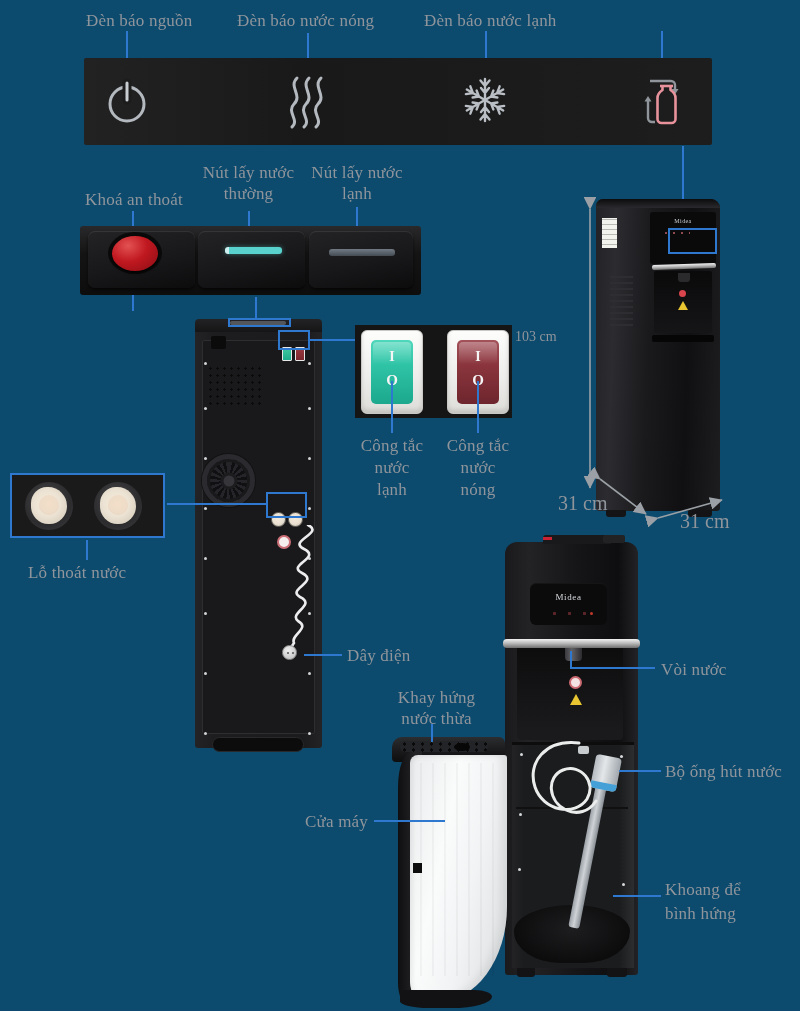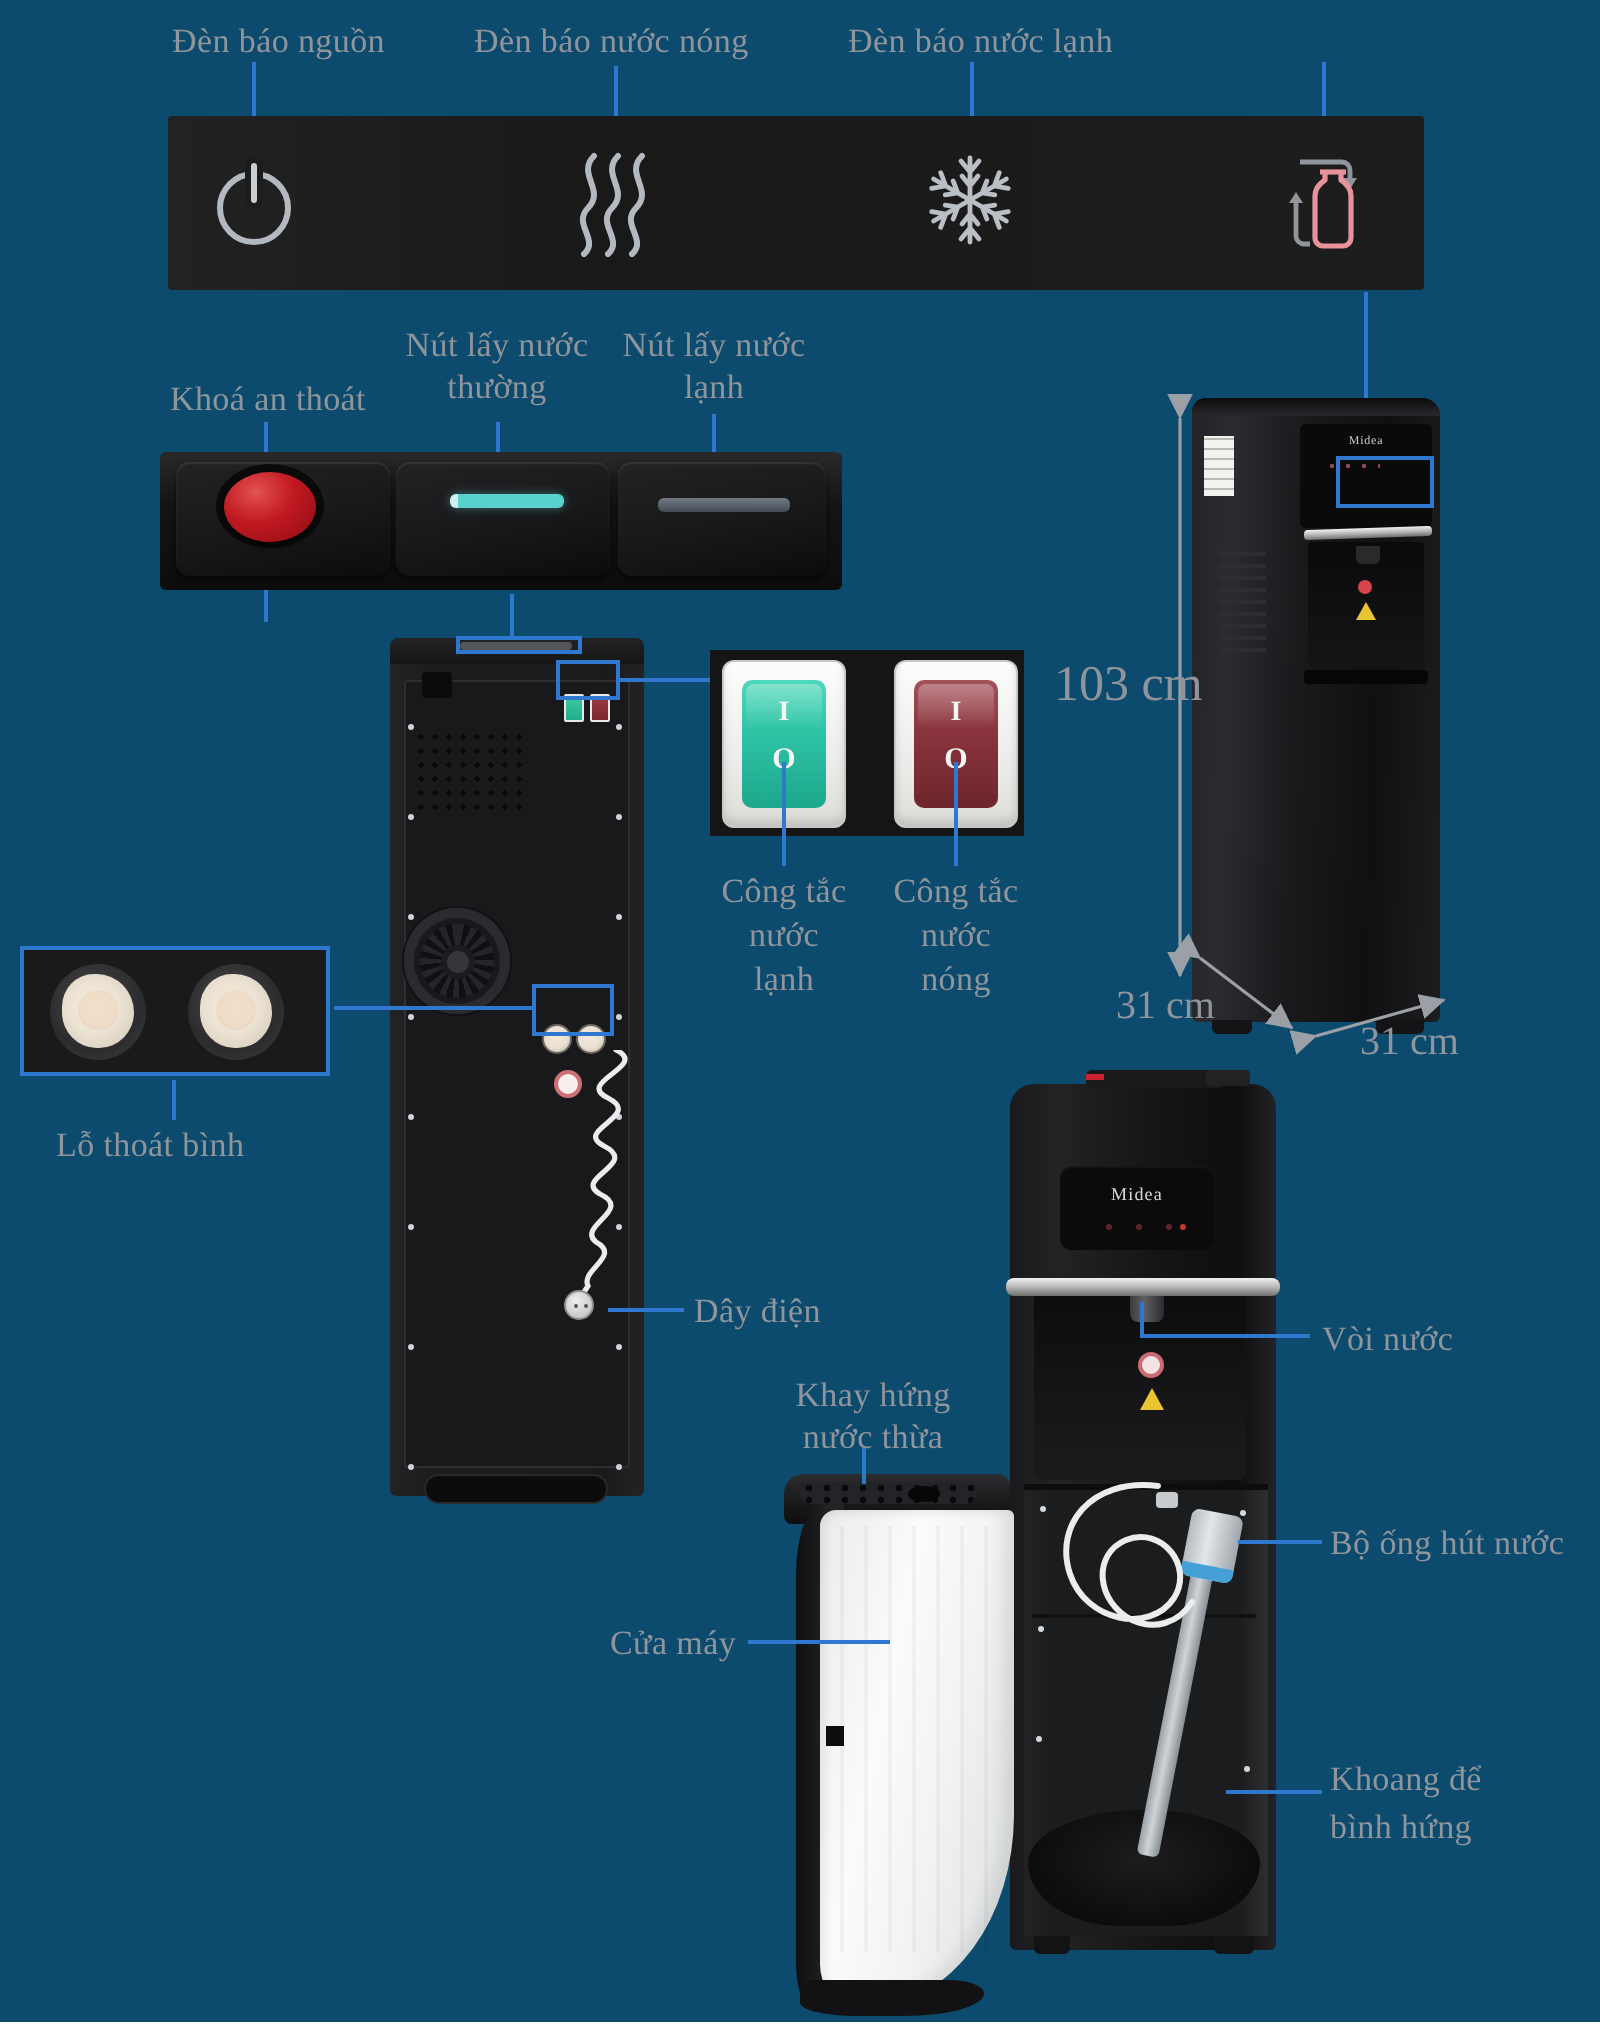--- a/index.html
+++ b/index.html
@@ -370,21 +370,21 @@
   <div class="plug">
       <i></i>
       <i></i>
     </div>
 
   <div class="drain-box">
     <div class="plug-big p1"></div>
     <div class="plug-big p2"></div>
   </div>
   <div class="ldr v" style="left:86px;top:540px;height:20px"></div>
-  <div class="lbl" style="left:28px;top:562px">Lỗ thoát bình</div>
+  <div class="lbl" style="left:28px;top:562px">Lỗ thoát nước</div>
   <div class="ldr h" style="left:304px;top:654px;width:38px"></div>
   <div class="lbl" style="left:347px;top:645px">Dây điện</div>
 
   <div class="sw-box">
     <div class="sw-frame cold">
       <div class="rocker green">
         <span class="rk-on">I</span>
         <span class="rk-off">O</span>
       </div>
     </div>
@@ -424,21 +424,21 @@
       <marker id="ah" markerWidth="9" markerHeight="8" refX="7.5" refY="4" orient="auto">
         <path d="M0,0 L8,4 L0,8 z" fill="#9aa0a5"></path>
       </marker>
     </defs>
     <g stroke="#9aa0a5" stroke-width="1.6" fill="none">
       <line x1="590" y1="209" x2="590" y2="488" marker-start="url(#ah)" marker-end="url(#ah)"></line>
       <line x1="600" y1="479" x2="646" y2="514" marker-start="url(#ah)" marker-end="url(#ah)"></line>
       <line x1="658" y1="518" x2="722" y2="500" marker-start="url(#ah)" marker-end="url(#ah)"></line>
     </g>
   </svg>
-  <div class="dim" style="left:527px;top:329px;font-size:25px">103 cm</div>
+  <div class="dim" style="left:515px;top:329px;font-size:14px">103 cm</div>
   <div class="dim" style="left:558px;top:492px">31 cm</div>
   <div class="dim" style="left:680px;top:510px">31 cm</div>
 
   <div class="front-tower">
     <div class="top-tabs"></div>
     <div class="front-ctl2">
       <div class="front-midea">Midea</div>
       <div class="front-dots"></div>
     </div>
     <div class="front-chrome chrome"></div>

